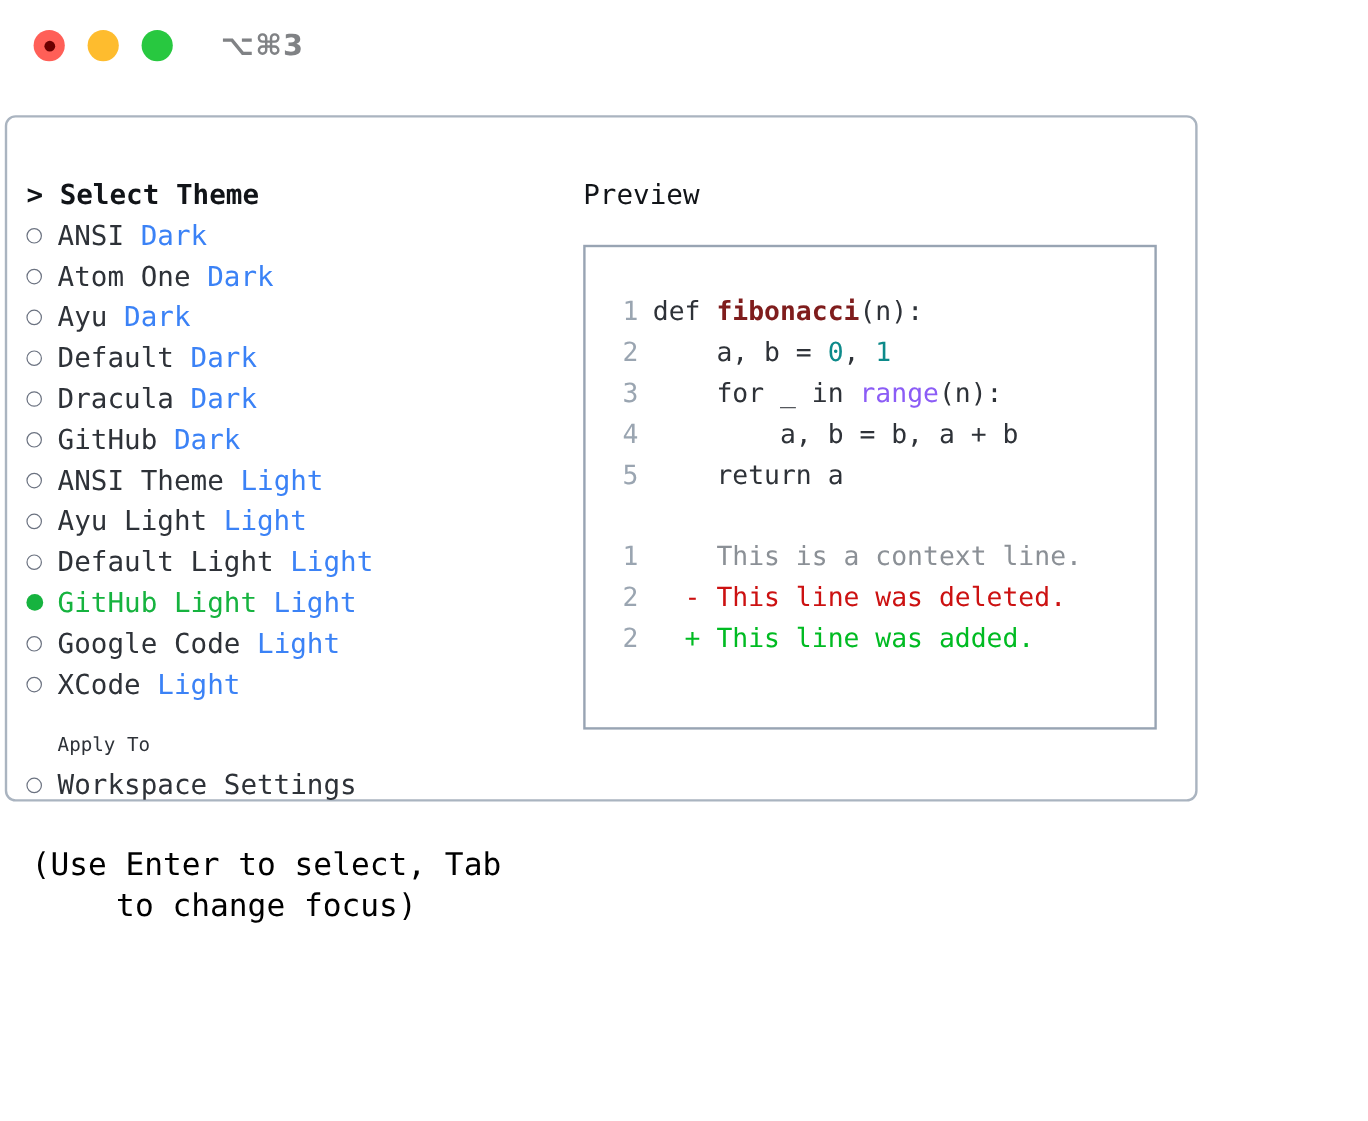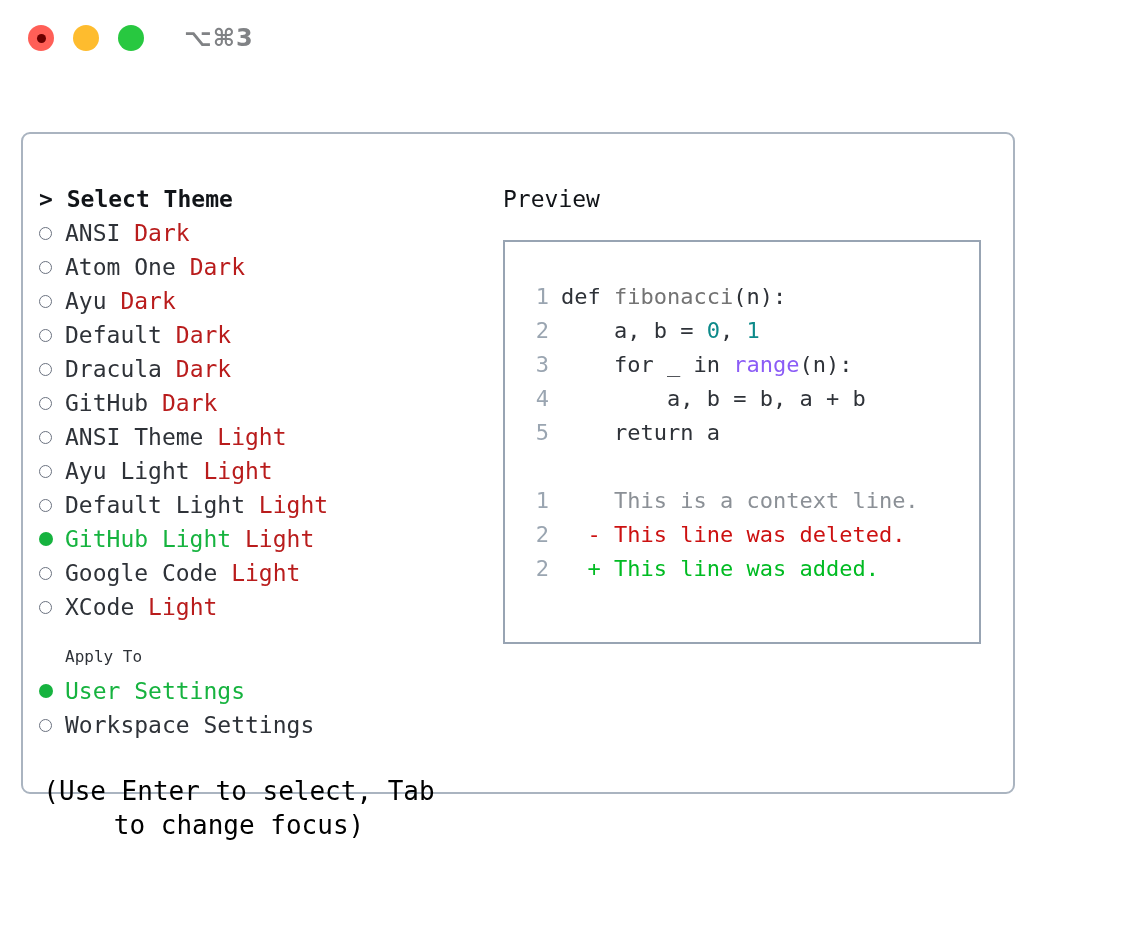--- a/index.html
+++ b/index.html
@@ -45,26 +45,25 @@
     font-size: 24px;
     font-weight: bold;
     color: #808285;
     letter-spacing: 1px;
     font-family: "DejaVu Sans", "Liberation Sans", sans-serif;
   }
 
   
   .panel {
     position: absolute;
-    left: 21px; top: 96px;
-    width: 994px; height: 662px;
+    left: 4px; top: 96px;
+    width: 994px; height: 572px;
     border: 2px solid #aab4c0;
     border-radius: 9px;
     background: #ffffff;
-    margin-top: 36px;
   }
 
   .columns { display: flex; height: 100%; }
   .col-left  { width: 468px; padding: 48px 0 0 16px; }
   .col-right { flex: 1; padding: 48px 0 16px 12px; }
 
   
   .section-head {
     font-size: 23px;
     color: #111418;
@@ -91,21 +90,21 @@
   }
   .marker .glyph-dot {
     display: inline-block;
     width: 14px; height: 14px;
     border-radius: 50%;
     background: #16b33f;
     vertical-align: 1px;
   }
   .row .name  { color: #2e3238; }
   .row.selected .name { color: #16b33f; }
-  .row .badge { color: #b91c1c; }
+  .row .badge { color: #3b82f6; }
 
   .spacer-block { height: 16px; }
   .apply-head {
     font-size: 16px;
     color: #2e3238;
     line-height: 34px;
     padding-left: 26px;
     white-space: pre;
   }
 
@@ -139,21 +138,21 @@
     white-space: pre;
     color: #2e3238;
   }
   .ln {
     display: inline-block;
     width: 22px;
     text-align: right;
     color: #9aa5b1;
     margin-right: 12px;
   }
-  .tok-fn    { color: #737373; font-weight: normal; }
+  .tok-fn    { color: #7f1d1d; font-weight: bold; }
   .tok-num   { color: #0d8a8a; }
   .tok-call  { color: #8b5cf6; }
   .tok-plain { color: #2e3238; }
   .diff-gap { height: 34px; }
   .diff-ctx { color: #8b9096; }
   .diff-del { color: #cc1111; }
   .diff-add { color: #00bb22; }
 </style>
 </head>
 <body>
@@ -187,21 +186,20 @@
             <div class="row"><span class="marker"><span class="glyph-o"></span></span><span class="name">Ayu Light</span><span class="badge"> Light</span></div>
             <div class="row"><span class="marker"><span class="glyph-o"></span></span><span class="name">Default Light</span><span class="badge"> Light</span></div>
             <div class="row selected"><span class="marker"><span class="glyph-dot"></span></span><span class="name">GitHub Light</span><span class="badge"> Light</span></div>
             <div class="row"><span class="marker"><span class="glyph-o"></span></span><span class="name">Google Code</span><span class="badge"> Light</span></div>
             <div class="row"><span class="marker"><span class="glyph-o"></span></span><span class="name">XCode</span><span class="badge"> Light</span></div>
           </div>
 
         <div class="spacer-block"></div>
         <div class="apply-head">Apply To</div>
         <div id="apply-list">
-            <div class="row selected"><span class="marker"><span class="glyph-dot"></span></span><span class="name">User Settings</span></div>
             <div class="row"><span class="marker"><span class="glyph-o"></span></span><span class="name">Workspace Settings</span></div>
           </div>
 
         <div class="hint">(Use Enter to select, Tab to change focus)</div>
       </div>
 
       <div class="col-right">
         <div class="preview-title">Preview</div>
         <div class="preview-box">
           <div id="code-sample">

